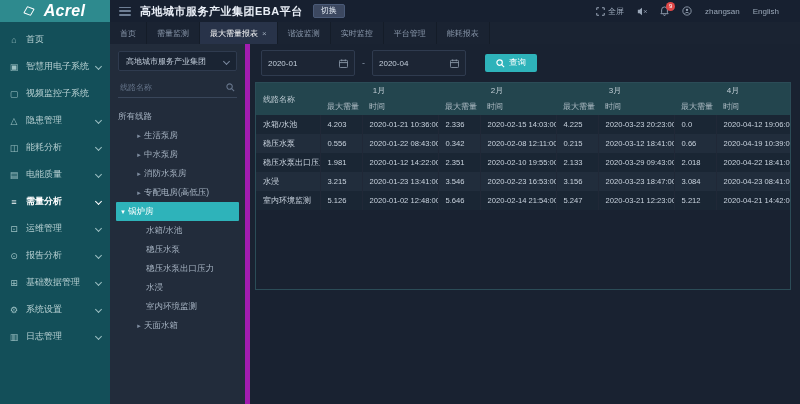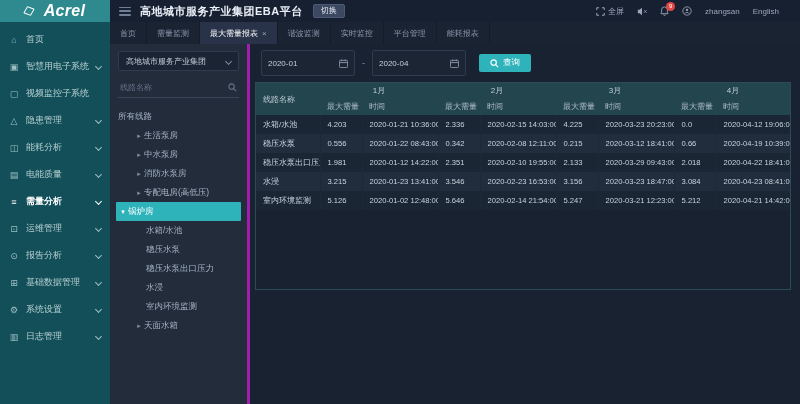--- a/index.html
+++ b/index.html
@@ -29,41 +29,41 @@
   
   .sidebar { position:absolute; left:0; top:22px; bottom:0; width:110px; background:#134f59; z-index:4; padding-top:4px; }
   .side-item { height:27px; display:flex; align-items:center; padding:0 9px; gap:7px; font-size:9px; color:#b7d0d2; cursor:pointer; }
   .side-item .micon { width:10px; font-size:9px; color:#9cc0c3; text-align:center; flex:none; }
   .side-item.active { color:#ffffff; font-weight:bold; }
   .side-item.active .micon { color:#ffffff; }
   .chev { margin-left:auto; width:5px; height:5px; border-right:1px solid #9cc0c3; border-bottom:1px solid #9cc0c3; transform:rotate(45deg); flex:none; }
   .side-item.active .chev { border-color:#fff; }
 
   
-  .treepanel { position:absolute; left:110px; top:44px; bottom:0; width:140px; background:#222c3b; border-right:3px solid #a21caf; z-index:3; }
+  .treepanel { position:absolute; left:110px; top:44px; bottom:0; width:140px; background:#222c3b; border-right:5px solid #a21caf; z-index:3; }
   .org-select { margin:7px 8px 0 8px; height:20px; background:#1a2433; border:1px solid #2f3b4f; border-radius:2px; display:flex; align-items:center; padding:0 7px; font-size:8px; color:#c3cedb; cursor:pointer; }
   .org-select .chev { border-color:#7c8aa0; }
   .searchbox { margin:7px 8px 0 8px; height:20px; border-bottom:1px solid #39465a; display:flex; align-items:center; padding:0 2px; font-size:8px; color:#66758b; cursor:text; }
   .searchbox svg { margin-left:auto; }
   .tree { margin-top:9px; font-size:8.5px; color:#a6b3c2; }
   .tnode { height:19px; line-height:19px; white-space:nowrap; overflow:hidden; cursor:pointer; display:flex; }
   .tnode .arrow { width:10px; text-align:center; font-size:7px; color:#7f8da0; flex:none; }
   .tnode.lv0 { padding-left:8px; }
   .tnode.lv1 { padding-left:24px; }
   .tnode.lv2 { padding-left:36px; }
   .tnode.selected { background:#2eb3ba; color:#ffffff; margin:0 6px 0 6px; border-radius:1px; padding-left:2px; }
   .tnode.selected .arrow { color:#ffffff; }
 
   
   .main { position:absolute; left:250px; top:44px; right:0; bottom:0; background:#192231; }
   .toolbar { display:flex; align-items:center; gap:7px; padding:6px 0 5px 11px; }
   .date-input { width:94px; height:26px; background:#1c2534; border:1px solid #2f3b4f; border-radius:2px; display:flex; align-items:center; padding:0 6px; font-size:8px; color:#c3cedb; cursor:pointer; }
   .date-input svg { margin-left:auto; }
   .dash { color:#8a97a8; font-size:9px; }
-  .query { margin-left:6px; height:18px; background:#2eb3ba; border:none; border-radius:2px; color:#fff; font-size:8.5px; display:flex; align-items:center; gap:4px; padding:0 11px; cursor:pointer; }
+  .query { margin-left:12px; height:18px; background:#2eb3ba; border:none; border-radius:2px; color:#fff; font-size:8.5px; display:flex; align-items:center; gap:4px; padding:0 11px; cursor:pointer; }
 
   .table-wrap { margin:1px 9px 0 5px; border:1px solid #2b4c57; height:208px; overflow:hidden; }
   table { width:100%; border-collapse:collapse; table-layout:fixed; }
   th, td { font-weight:normal; text-align:left; padding:0 0 0 7px; white-space:nowrap; overflow:hidden; }
   thead tr.months th { background:#23454e; height:15px; font-size:8px; color:#c0cdd5; text-align:center; padding:0; }
   thead tr.months th.namecol { text-align:left; padding-left:7px; }
   thead tr.subs th { background:#23454e; height:17px; font-size:8px; color:#aebbc4; }
   tbody td { height:19px; font-size:7.6px; color:#c9d3de; border-left:1px solid rgba(255,255,255,0.03); }
   tbody td:first-child { border-left:none; font-size:8px; }
   tbody tr:nth-child(odd)  { background:#1a2634; }

